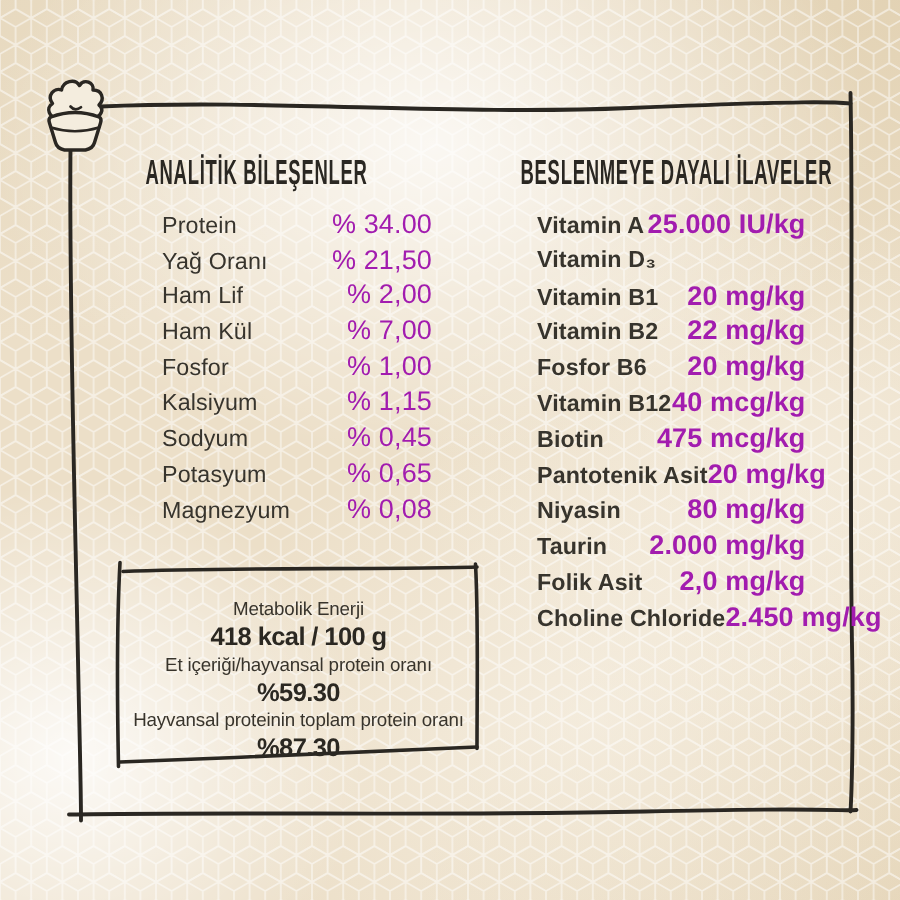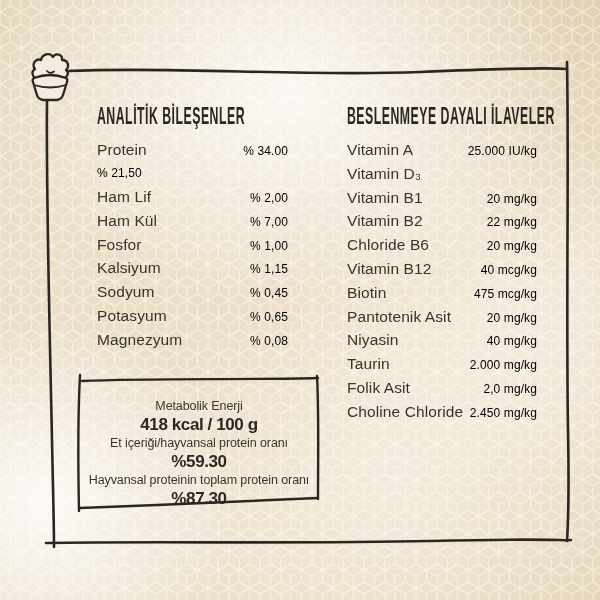--- a/index.html
+++ b/index.html
@@ -19,24 +19,24 @@
   .stage{position:relative;width:600px;height:472px;}
   svg.bgpattern, svg.frame{position:absolute;left:0;top:0;pointer-events:none;}
   .col{position:absolute;}
   h2.sec-title{
     margin:0;font-size:15px;font-weight:700;color:#2a2722;
     letter-spacing:.6px;white-space:nowrap;line-height:16px;
     transform:scale(.82,1.55);transform-origin:0 0;
   }
   .rows{position:absolute;display:flex;flex-direction:column;}
   .row{display:flex;justify-content:space-between;align-items:baseline;white-space:nowrap;}
-  .row .lbl{color:#37342d;font-size:15.5px;letter-spacing:.1px;}
-  .row .val{color:#000000;font-size:12px;letter-spacing:.1px;text-align:right;}
+  .row .lbl{color:#37342d;font-size:15.5px;letter-spacing:.1px;margin-left:11px;}
+  .row .val{color:#a21caf;font-size:18px;letter-spacing:.1px;text-align:right;}
   .left-rows .row{height:23.7px;line-height:23.7px;}
-  .right-rows .row{height:23.8px;line-height:23.8px;}
+  .right-rows .row{height:23.8px;line-height:23.8px;font-weight:bold;}
   .energy-box{
     position:absolute;left:80px;top:381px;width:238px;height:126px;
     display:flex;flex-direction:column;align-items:center;justify-content:center;
     text-align:center;gap:1px;padding-top:20px;box-sizing:border-box;
   }
   .energy-box .small{font-size:12.5px;line-height:15px;letter-spacing:-.1px;color:#38342c;white-space:nowrap;}
   .energy-box .big{font-size:17px;line-height:20px;font-weight:700;letter-spacing:-.4px;color:#2b2822;white-space:nowrap;}
 </style>
 </head>
 <body>
@@ -83,20 +83,21 @@
 
   <section class="col" style="left:97px;top:104px;">
     <h2 class="sec-title">ANALİTİK BİLEŞENLER</h2>
   </section>
   <div class="rows left-rows" style="left:97px;top:138px;width:191px;">
     <div class="row">
         <span class="lbl">Protein</span>
         <span class="val">% 34.00</span>
       </div>
     <div class="row">
+        <span class="lbl">Yağ Oranı</span>
         <span class="val">% 21,50</span>
       </div>
     <div class="row">
         <span class="lbl">Ham Lif</span>
         <span class="val">% 2,00</span>
       </div>
     <div class="row">
         <span class="lbl">Ham Kül</span>
         <span class="val">% 7,00</span>
       </div>
@@ -135,38 +136,38 @@
       </div>
     <div class="row">
         <span class="lbl">Vitamin B1</span>
         <span class="val">20 mg/kg</span>
       </div>
     <div class="row">
         <span class="lbl">Vitamin B2</span>
         <span class="val">22 mg/kg</span>
       </div>
     <div class="row">
-        <span class="lbl">Chloride B6</span>
+        <span class="lbl">Fosfor B6</span>
         <span class="val">20 mg/kg</span>
       </div>
     <div class="row">
         <span class="lbl">Vitamin B12</span>
         <span class="val">40 mcg/kg</span>
       </div>
     <div class="row">
         <span class="lbl">Biotin</span>
         <span class="val">475 mcg/kg</span>
       </div>
     <div class="row">
         <span class="lbl">Pantotenik Asit</span>
         <span class="val">20 mg/kg</span>
       </div>
     <div class="row">
         <span class="lbl">Niyasin</span>
-        <span class="val">40 mg/kg</span>
+        <span class="val">80 mg/kg</span>
       </div>
     <div class="row">
         <span class="lbl">Taurin</span>
         <span class="val">2.000 mg/kg</span>
       </div>
     <div class="row">
         <span class="lbl">Folik Asit</span>
         <span class="val">2,0 mg/kg</span>
       </div>
     <div class="row">

